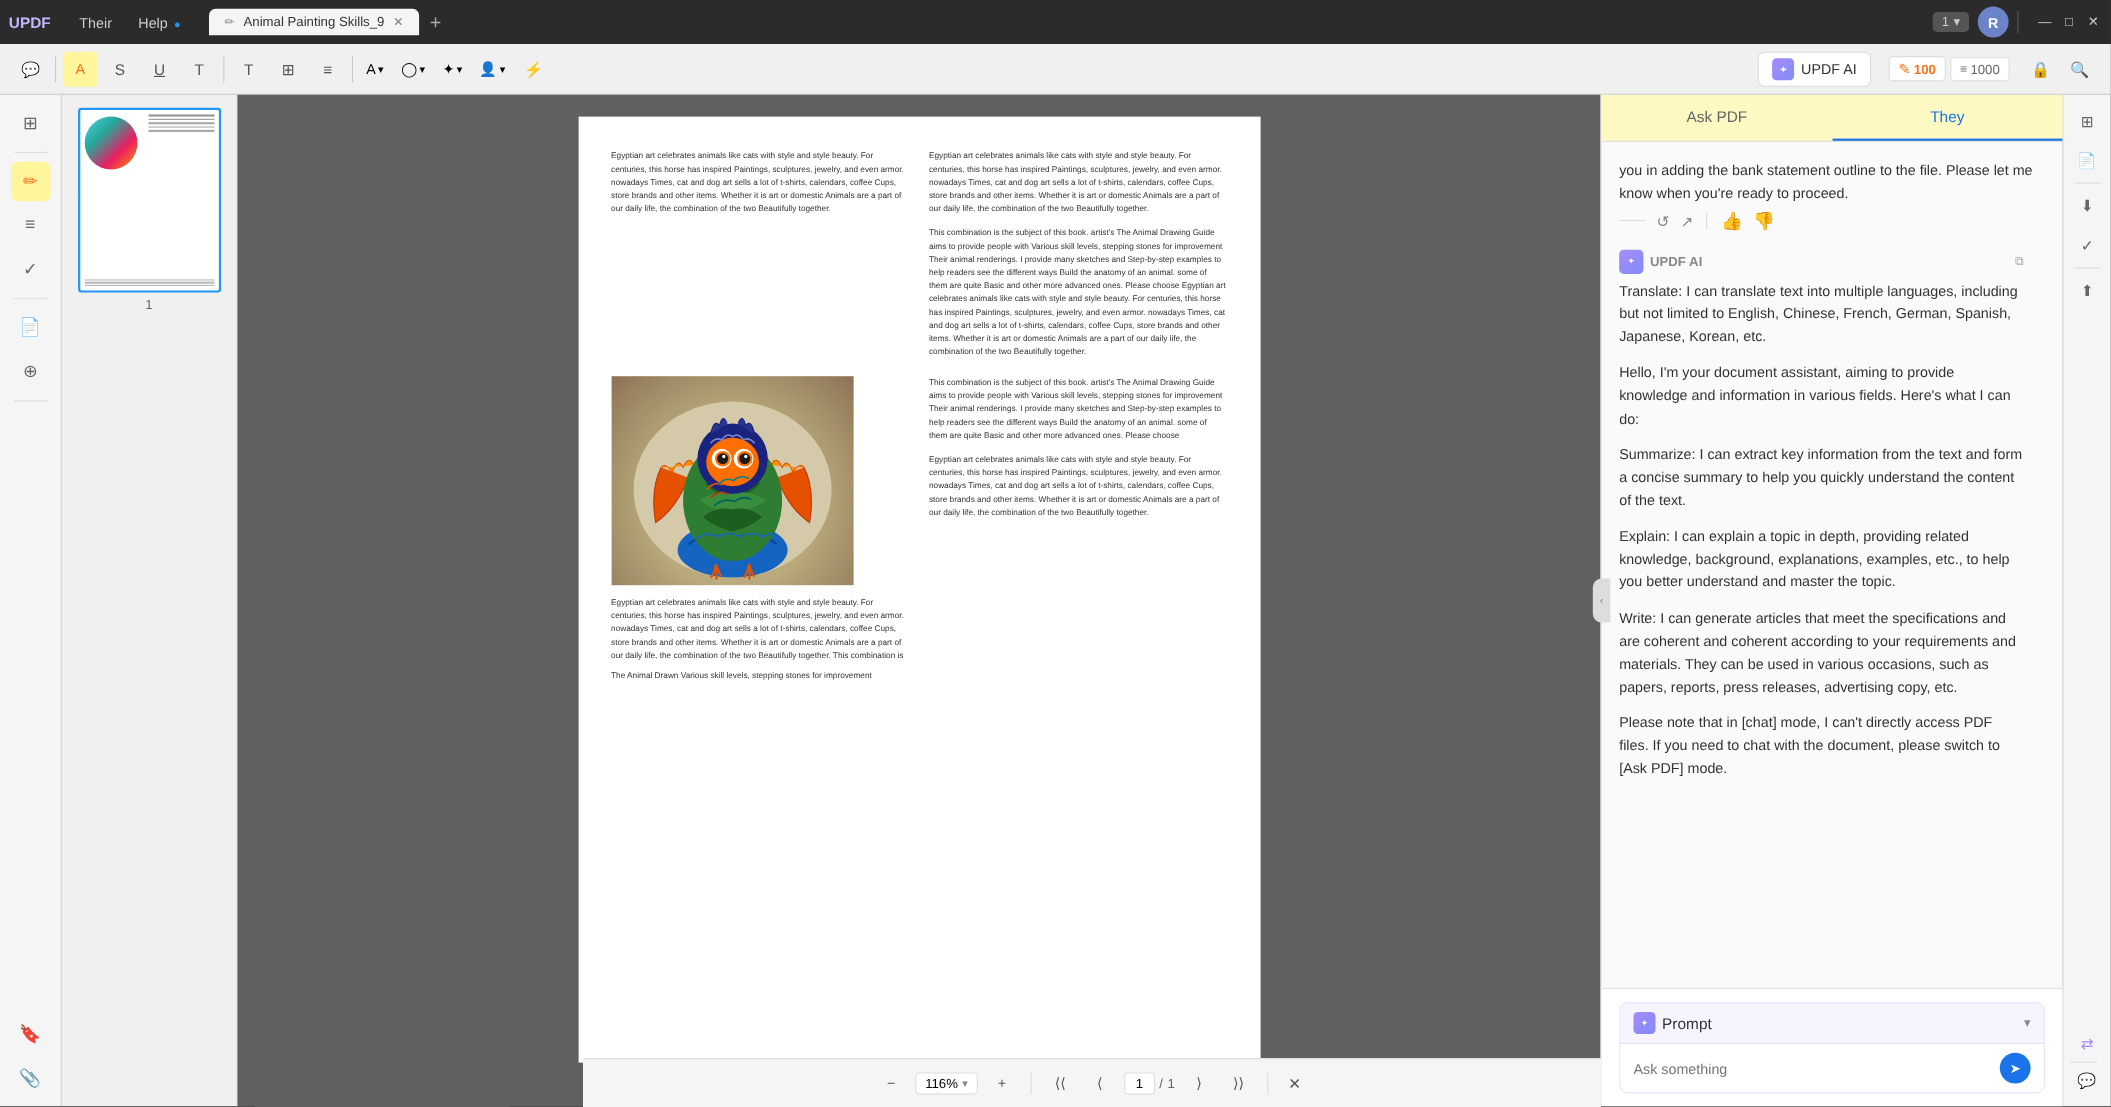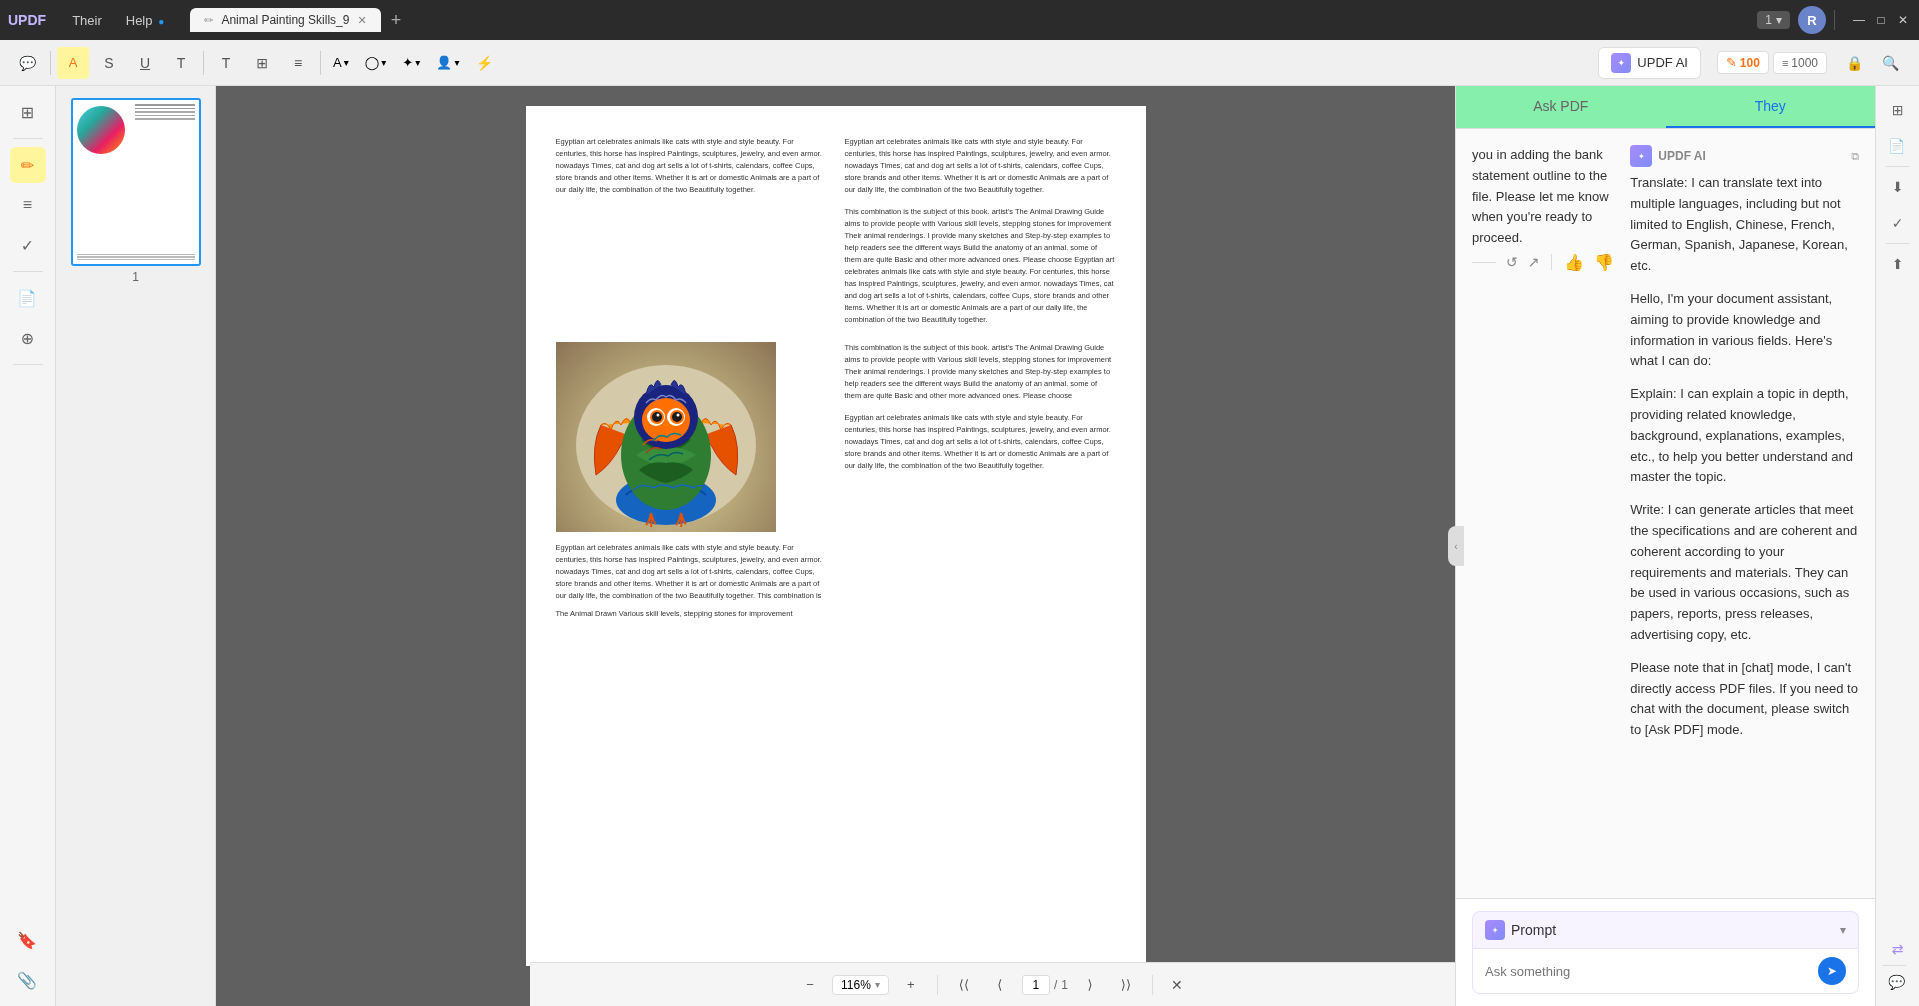--- a/index.html
+++ b/index.html
@@ -352,42 +352,42 @@
       width: 420px;
       background: #fafafa;
       border-left: 1px solid #ddd;
       display: flex;
       flex-direction: column;
       flex-shrink: 0;
     }
     .ai-panel-tabs {
       display: flex;
       border-bottom: 1px solid #ddd;
-      background: #86efac;
+      background: #fef9c3;
     }
     .ai-tab {
       flex: 1;
       text-align: center;
       padding: 12px 0;
       font-size: 14px;
       cursor: pointer;
       color: #666;
       border-bottom: 2px solid transparent;
     }
     .ai-tab.active {
       color: #1a73e8;
       border-bottom: 2px solid #1a73e8;
       font-weight: 500;
     }
     .ai-messages {
       flex: 1;
       overflow-y: auto;
       padding: 16px;
       display: flex;
-      flex-direction: row;
+      flex-direction: column;
       gap: 16px;
     }
     .ai-message-ai {
       align-self: flex-start;
       max-width: 95%;
     }
     .ai-sender {
       display: flex;
       align-items: center;
       gap: 6px;
@@ -835,20 +835,21 @@
         <div class="ai-sender">
           <div class="ai-sender-icon">
             <span style="color:white; font-size:8px;">✦</span>
           </div>
           <span class="ai-sender-name">UPDF AI</span>
           <span style="font-size:11px; color:#aaa; margin-left:auto; cursor:pointer;">⧉</span>
         </div>
         <div class="ai-message-content">
           <p style="margin-bottom:12px;">Translate: I can translate text into multiple languages, including but not limited to English, Chinese, French, German, Spanish, Japanese, Korean, etc.</p>
           <p style="margin-bottom:12px;">Hello, I'm your document assistant, aiming to provide knowledge and information in various fields. Here's what I can do:</p>
+          <p style="margin-bottom:12px;">Summarize: I can extract key information from the text and form a concise summary to help you quickly understand the content of the text.</p>
           <p style="margin-bottom:12px;">Explain: I can explain a topic in depth, providing related knowledge, background, explanations, examples, etc., to help you better understand and master the topic.</p>
           <p style="margin-bottom:12px;">Write: I can generate articles that meet the specifications and are coherent and coherent according to your requirements and materials. They can be used in various occasions, such as papers, reports, press releases, advertising copy, etc.</p>
           <p>Please note that in [chat] mode, I can't directly access PDF files. If you need to chat with the document, please switch to [Ask PDF] mode.</p>
         </div>
       </div>
 
     </div>
 
     <div class="ai-input-area">
       <div class="ai-prompt-header">

